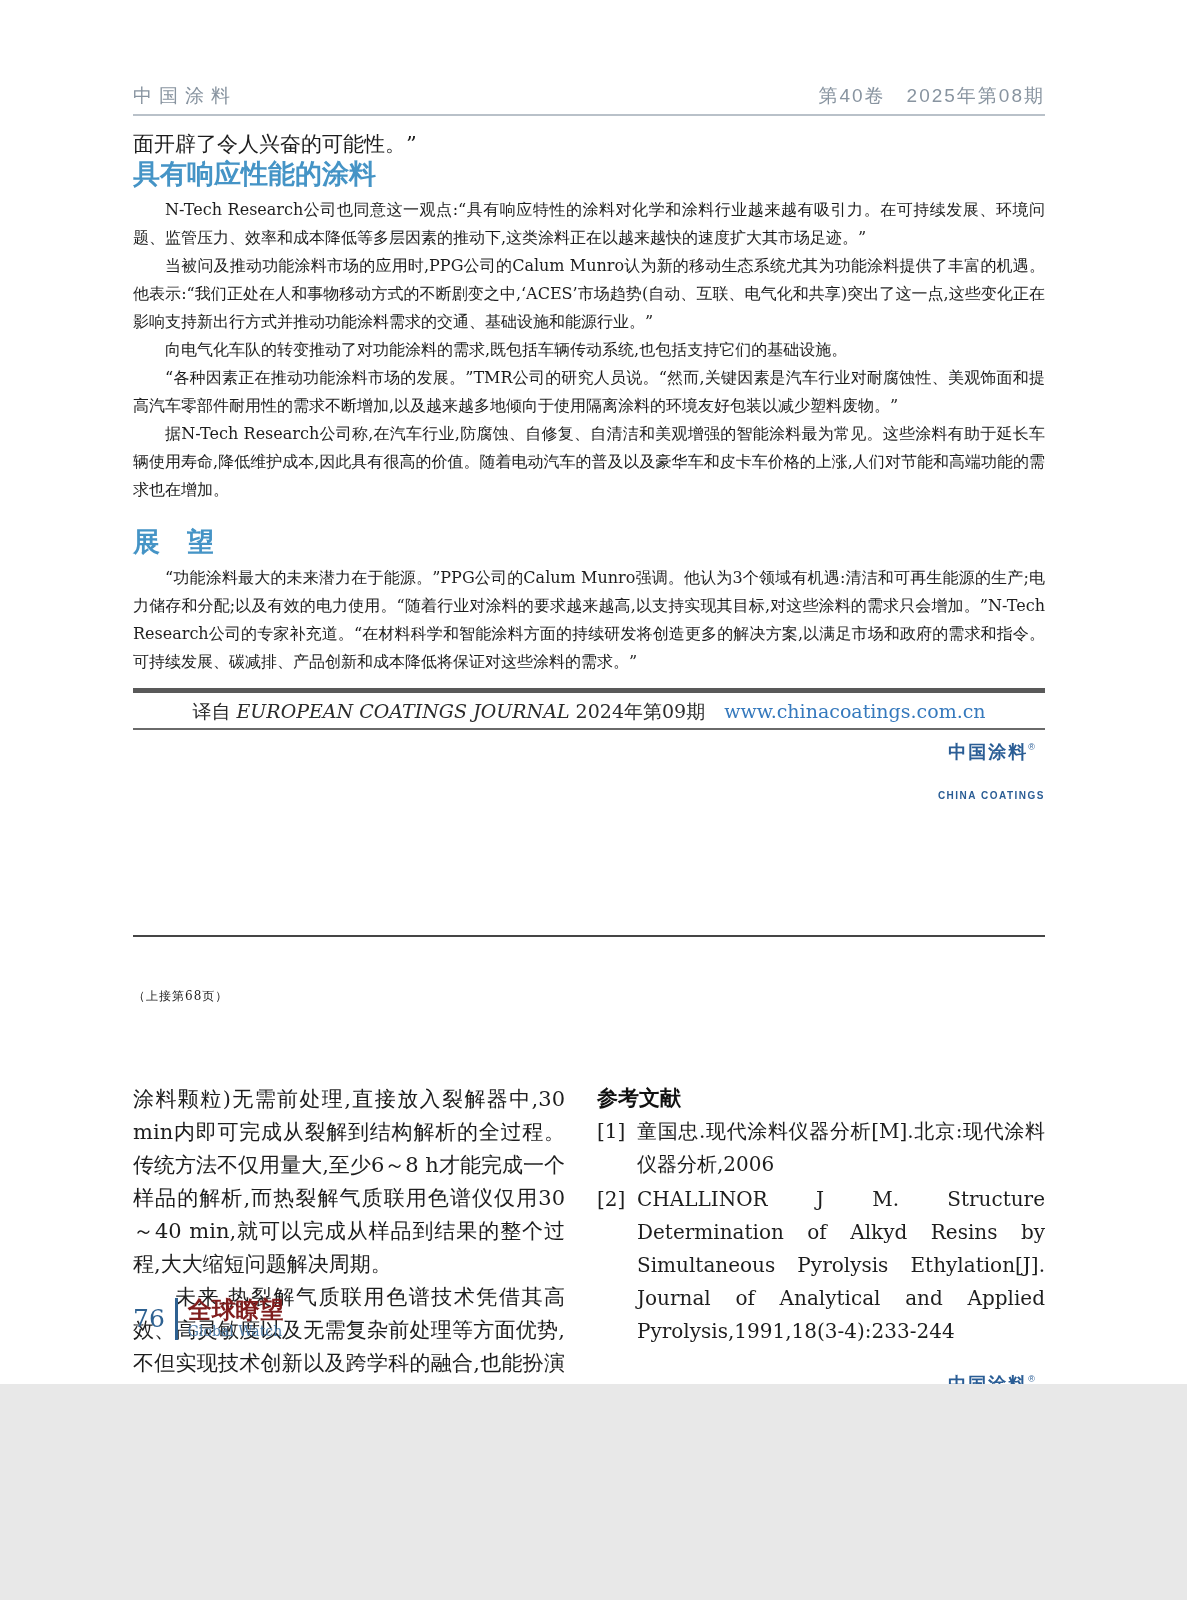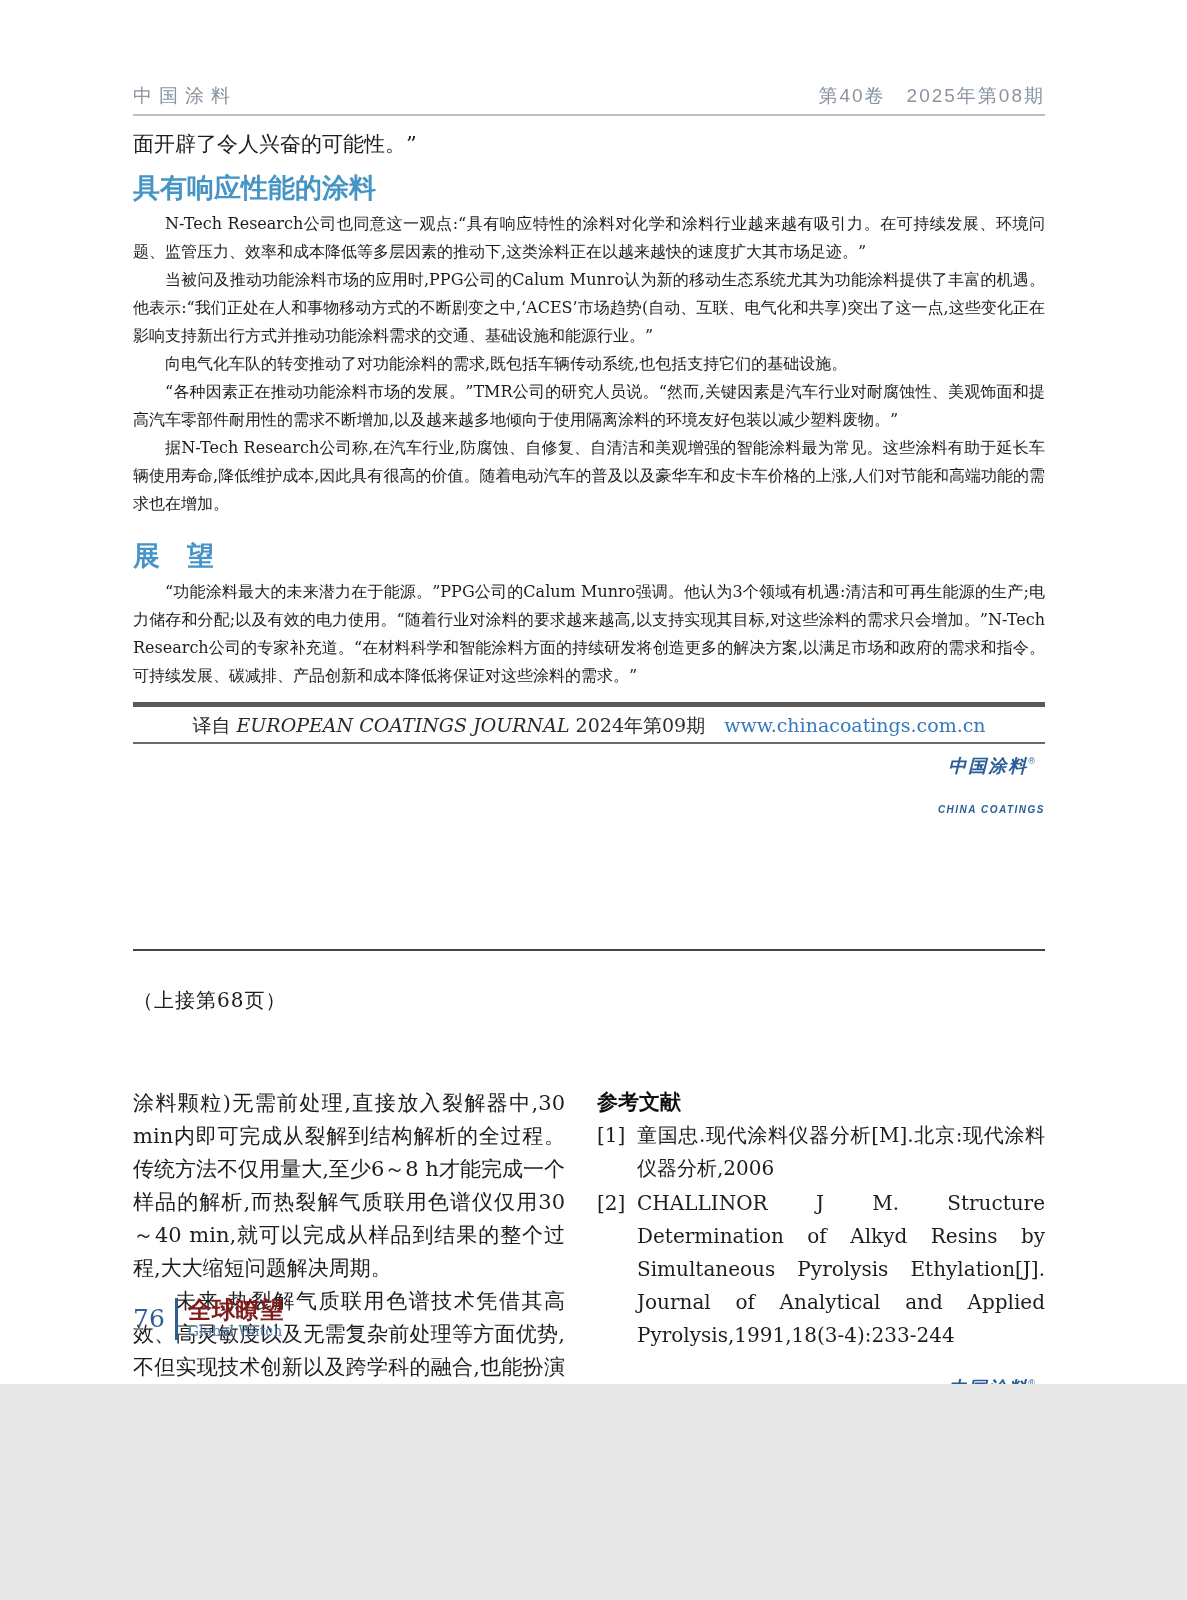--- a/index.html
+++ b/index.html
@@ -22,21 +22,20 @@
     border-bottom:2px solid #b9c1c9;
     font-family:"Liberation Sans","DejaVu Sans",sans-serif;
     color:#8894a0; font-size:19px; line-height:24px;
   }
   .hdr-left { letter-spacing:7px; }
   .hdr-right { letter-spacing:2px;text-align:right; }
 
   
   .intro { margin-top:14px; font-size:21px; line-height:28px; }
   .sec-heading {
-    margin-top:14px;
     font-family:"Liberation Sans","DejaVu Sans",sans-serif;
     font-weight:bold; font-size:27px; line-height:32px;
     color:#4594c6;
   }
   .sec-heading.second { margin-top:22px; }
   .paras { margin-top:6px; }
   .paras p {
     font-size:16px; line-height:28px;
     text-align:justify; text-indent:2em;
   }
@@ -46,28 +45,28 @@
   .bar-thick { height:5px; background:#595959; }
   .bar-thin  { height:2px; background:#6a6a6a; }
   .source-line {
     text-align:center; padding:6px 0 5px 0;
     font-size:19px; line-height:24px; color:#2b2b2b;
   }
   .source-line .journal { font-style:italic; }
   .source-line .url { color:#3579bd; }
 
   
-  .logo-row { margin-top:12px; display:flex; justify-content:flex-end;font-style:italic; }
+  .logo-row { margin-top:12px; display:flex; justify-content:flex-end; }
   .brand-logo { text-align:center; font-family:"Liberation Sans","DejaVu Sans",sans-serif; color:#2a5d95; }
   .brand-logo .brand-name { font-weight:bold; font-size:18px; line-height:20px; letter-spacing:2px; }
   .brand-logo .brand-mark { font-size:9px; vertical-align:top; letter-spacing:0; }
   .brand-logo .brand-sub { font-weight:bold; font-size:10px; letter-spacing:1.5px; line-height:11px;margin-top:28px; }
 
   .rule-black { margin-top:134px; border-top:2px solid #454545; }
-  .continued-note { margin-top:36px; font-size:20px; line-height:26px; letter-spacing:1px; }
+  .continued-note { margin-top:46px; font-size:12px; line-height:26px; letter-spacing:1px; }
 
   
   .two-col { margin-top:74px; display:flex; gap:32px; }
   .col-left { width:432px; }
   .col-left p { font-size:21px; line-height:33px; text-align:justify; }
   .col-left p.indent { text-indent:2em; }
   .col-right { flex:1; }
   .ref-heading {
     font-family:Liberation Sans, sans-serif;
     font-weight:bold; font-size:21px; line-height:30px; color:#111;

